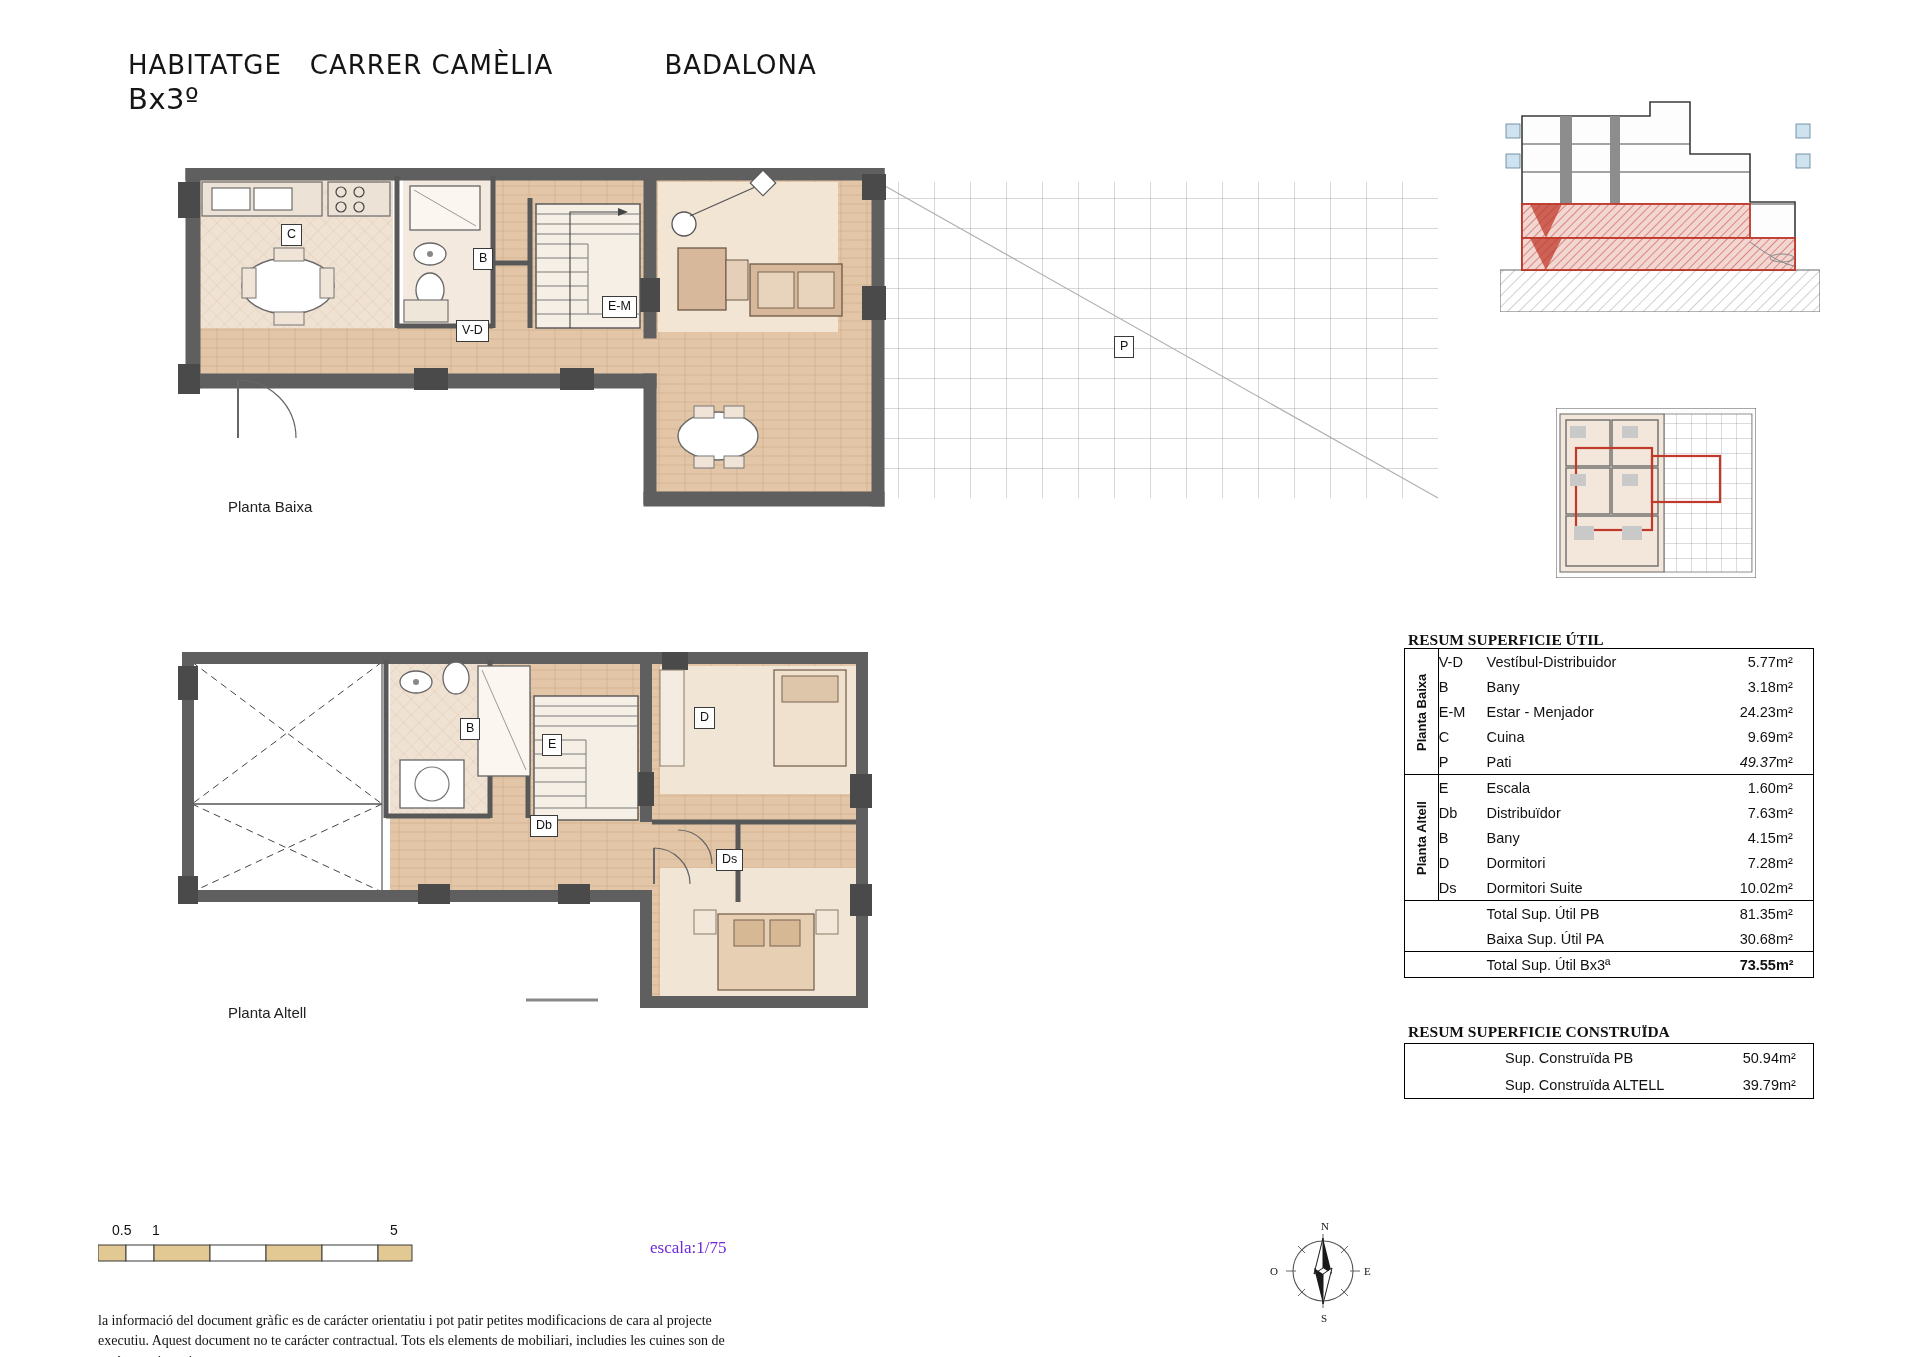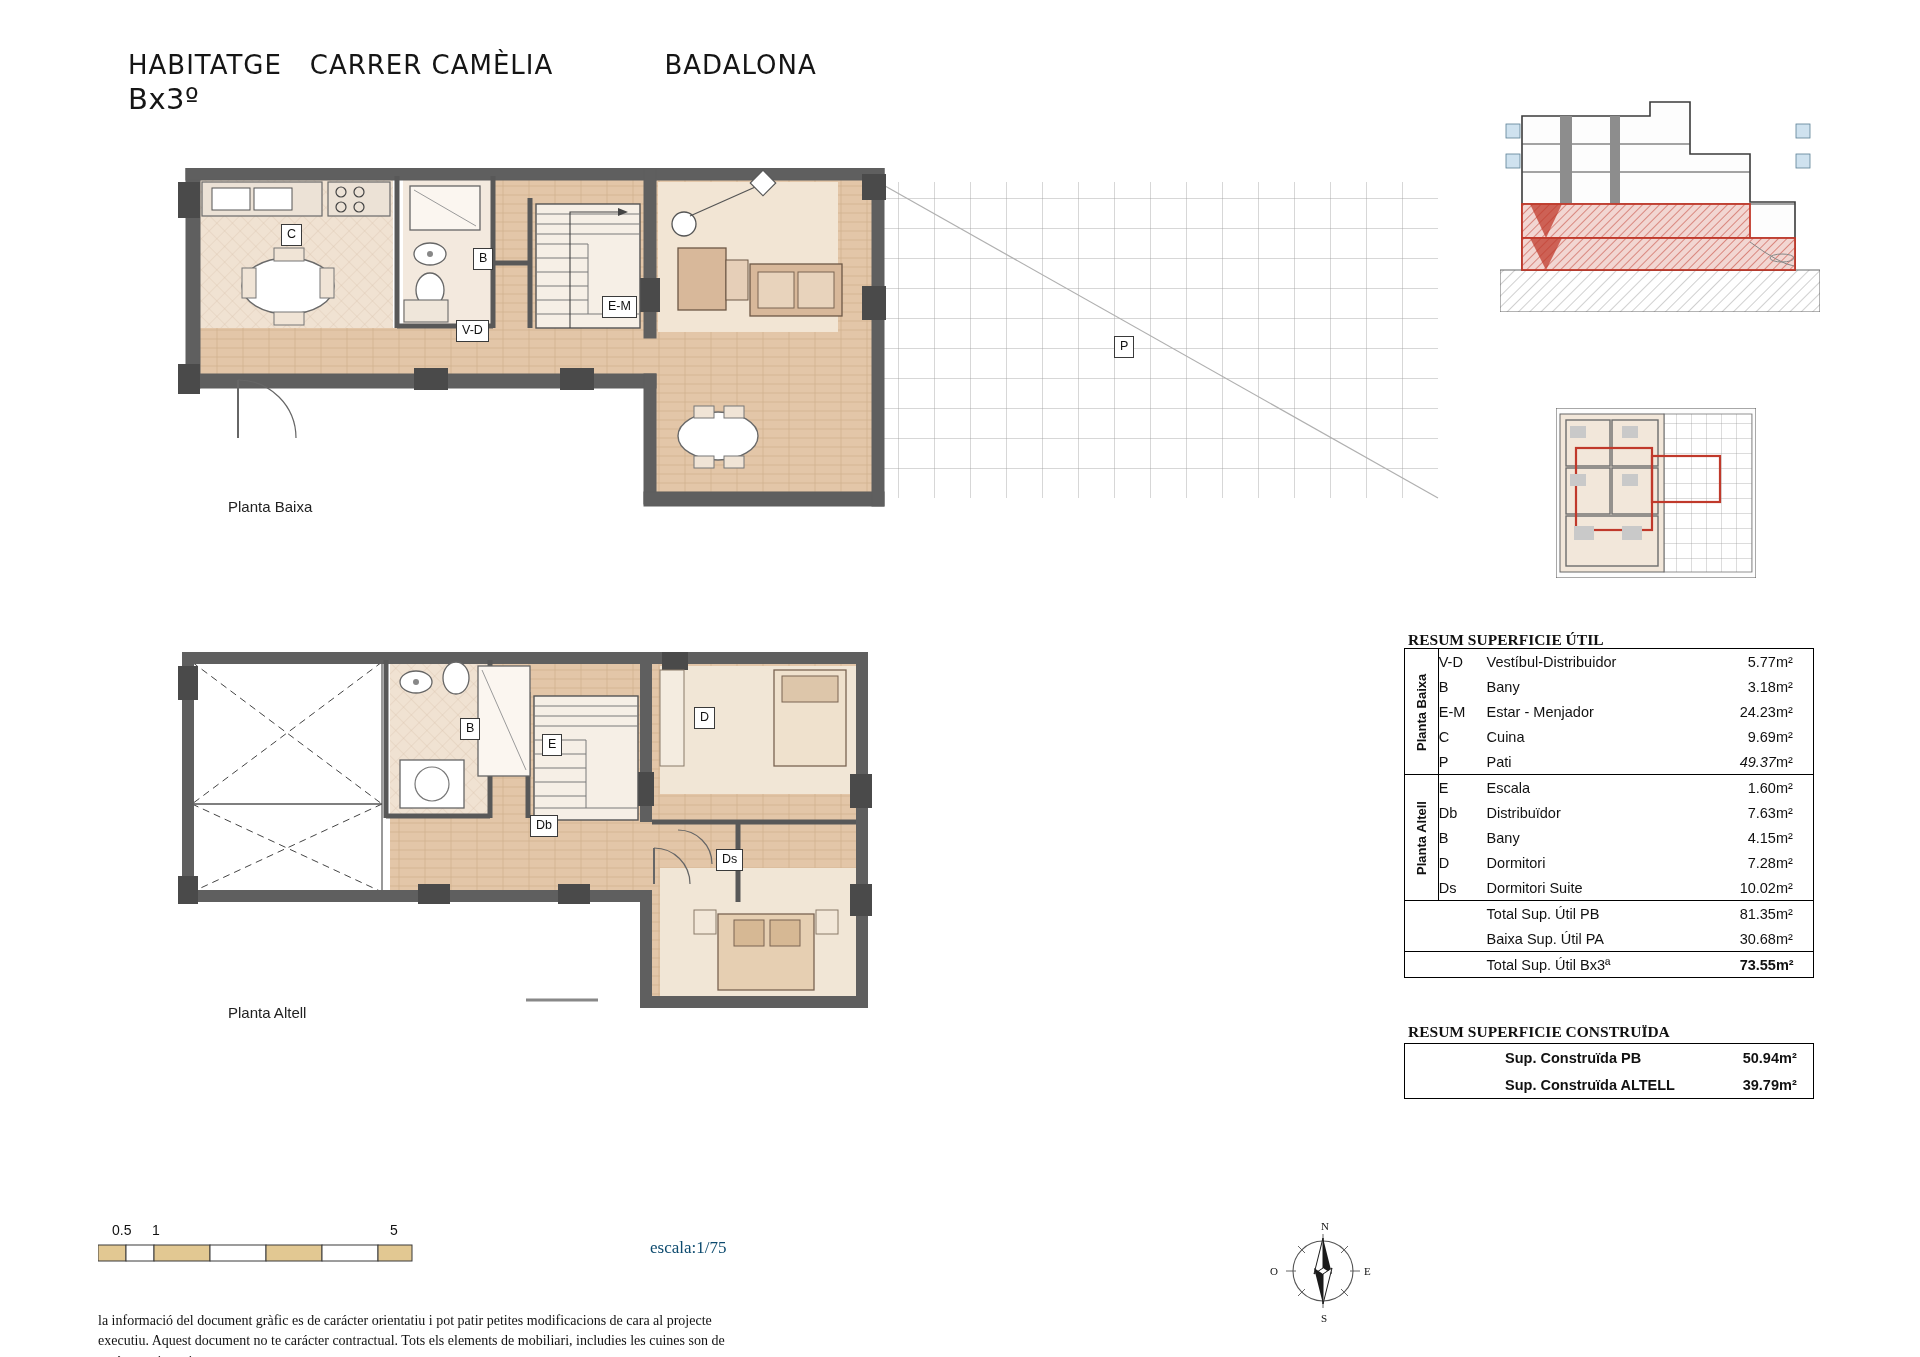--- a/index.html
+++ b/index.html
@@ -93,21 +93,21 @@
     padding: 4px 1px;
   }
   .code  { width: 44px; padding-left: 10px; }
   .name  { width: 196px; }
   .num   { width: 62px; text-align: right; }
   .unit  { width: 34px; padding-left: 6px; }
   .row td { height: 25px; vertical-align: middle; }
   .sep-top { border-top: 1.2px solid #000; }
   .bold { font-weight: bold; }
   .tot-name { padding-left: 22px; }
-  .constr td { height: 27px; vertical-align: middle; font-weight: bold; margin-top: 28px; }
+  .constr td { height: 27px; vertical-align: middle; font-weight: normal; margin-top: 28px; }
   .constr .nm { padding-left: 100px; }
 
   
   .scalebar { position: absolute; }
   .scale-txt {
     position: absolute;
     font-size: 14px;
     font-family: "Liberation Sans", sans-serif;
     color: #111;
   }
@@ -117,21 +117,21 @@
     font-size: 14px;
     line-height: 1.45;
     font-family: "Liberation Serif", serif;
     color: #111;
     margin-top: 35px;
   }
   .escala-label {
     position: absolute;
     font-size: 17px;
     font-family: "Liberation Serif", serif;
-    color: #0c4a6e;
+    color: #6d28d9;
     text-align: right;
   }
   .compass { position: absolute; }
 </style>
 </head>
 <body>
 
 <div class="sheet">
 
   <div class="title-block">

